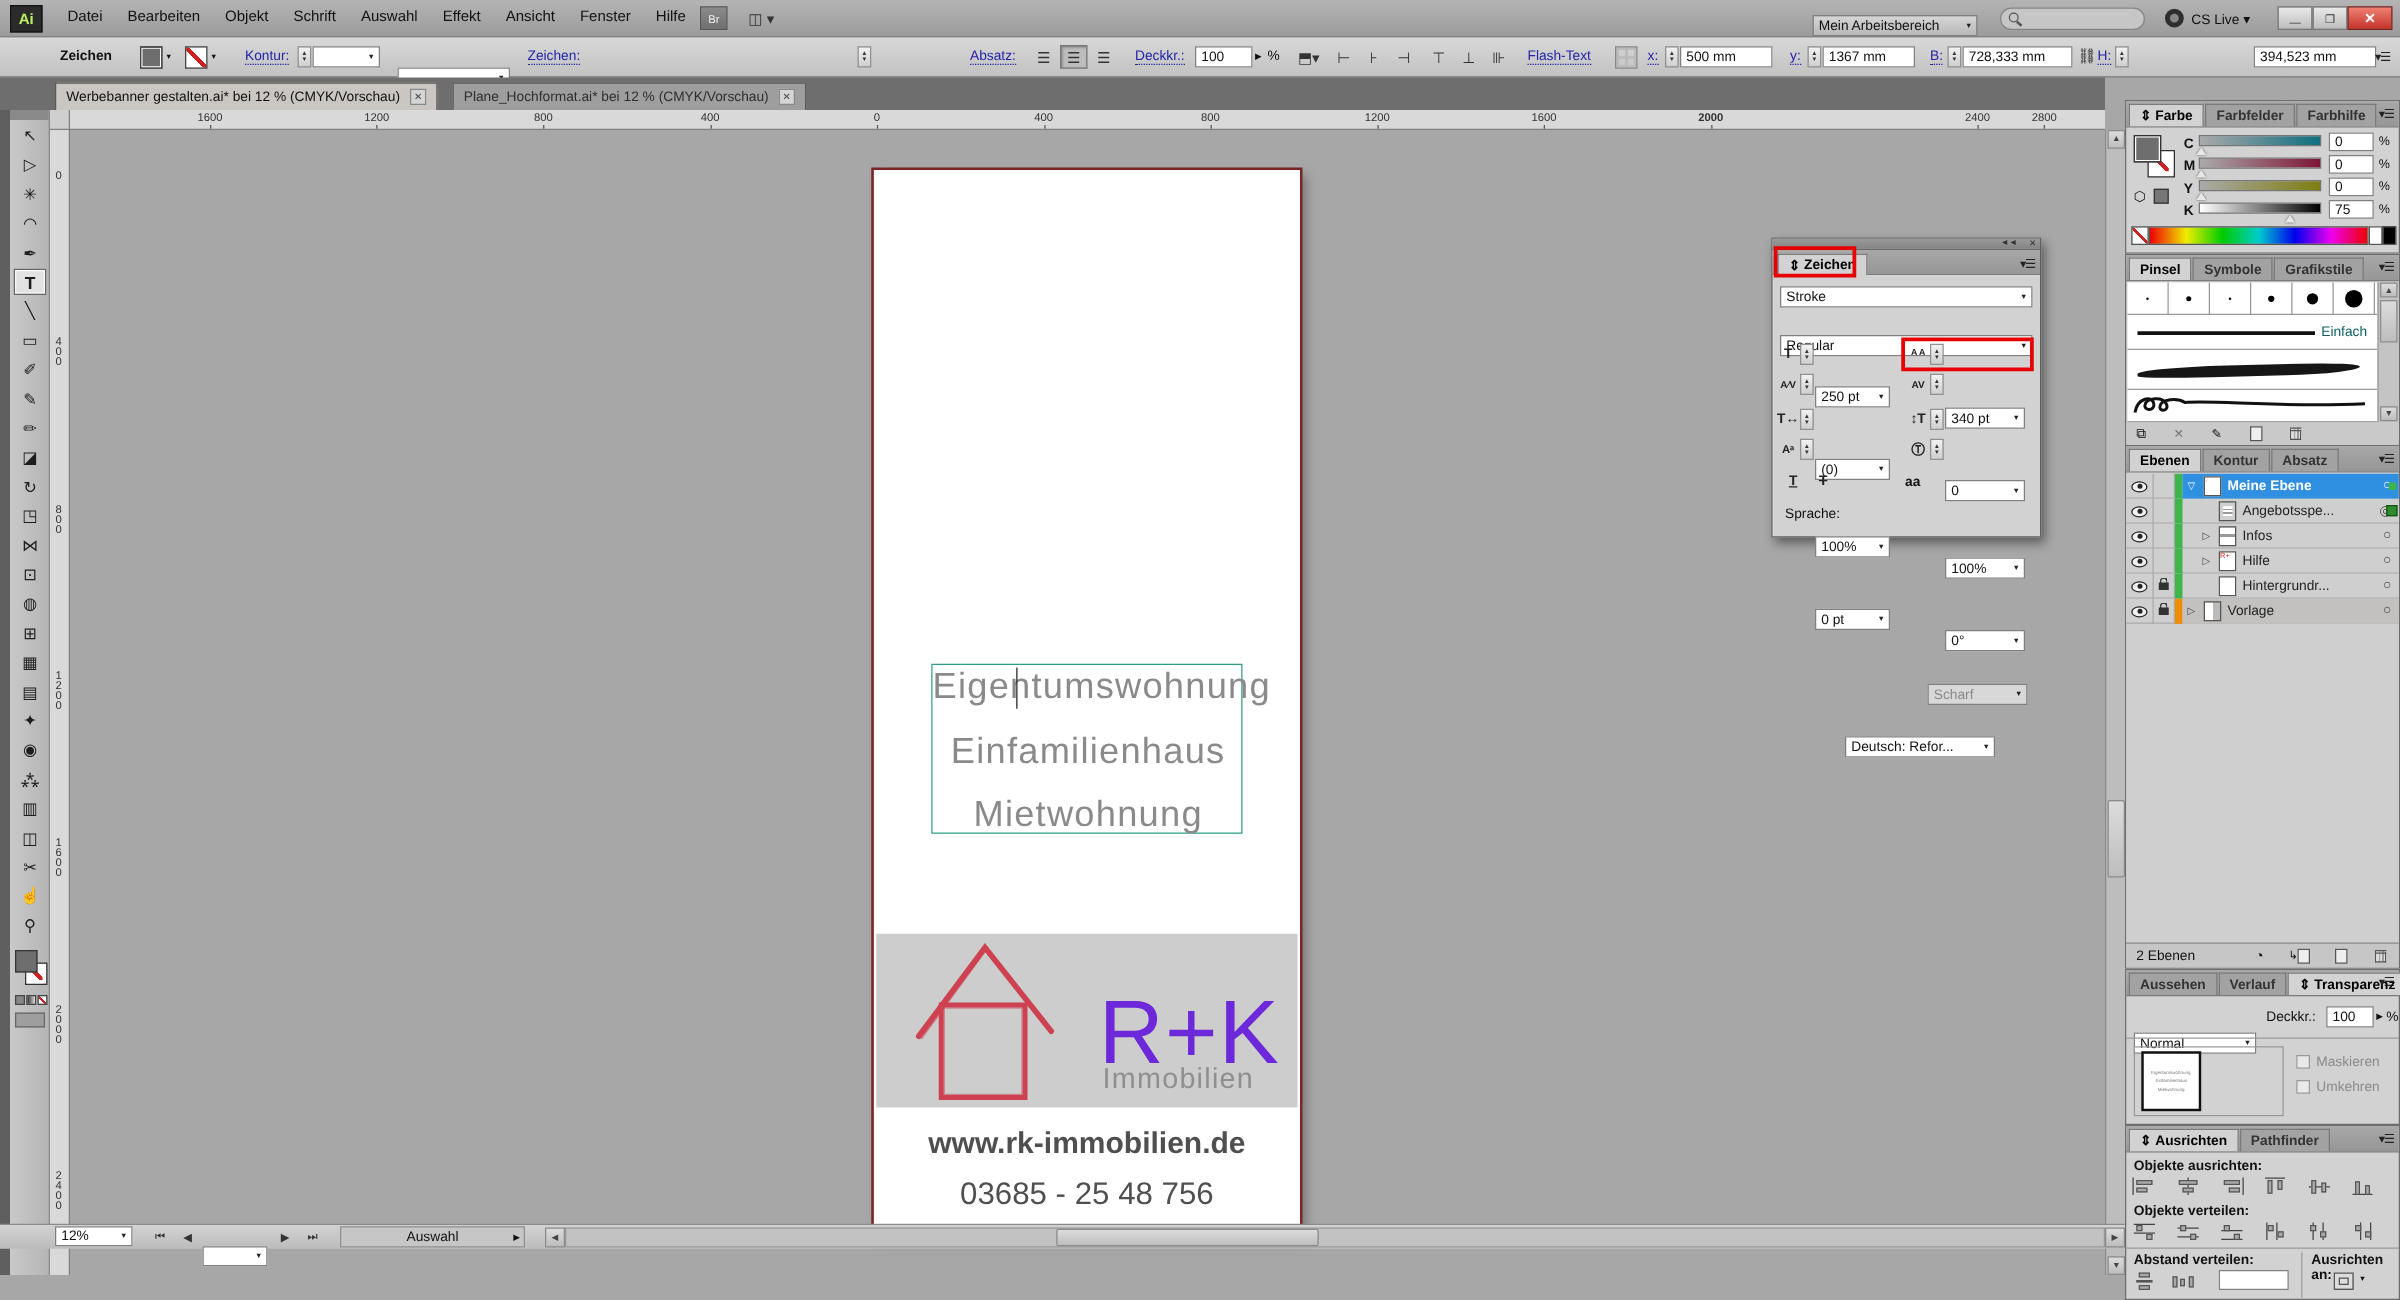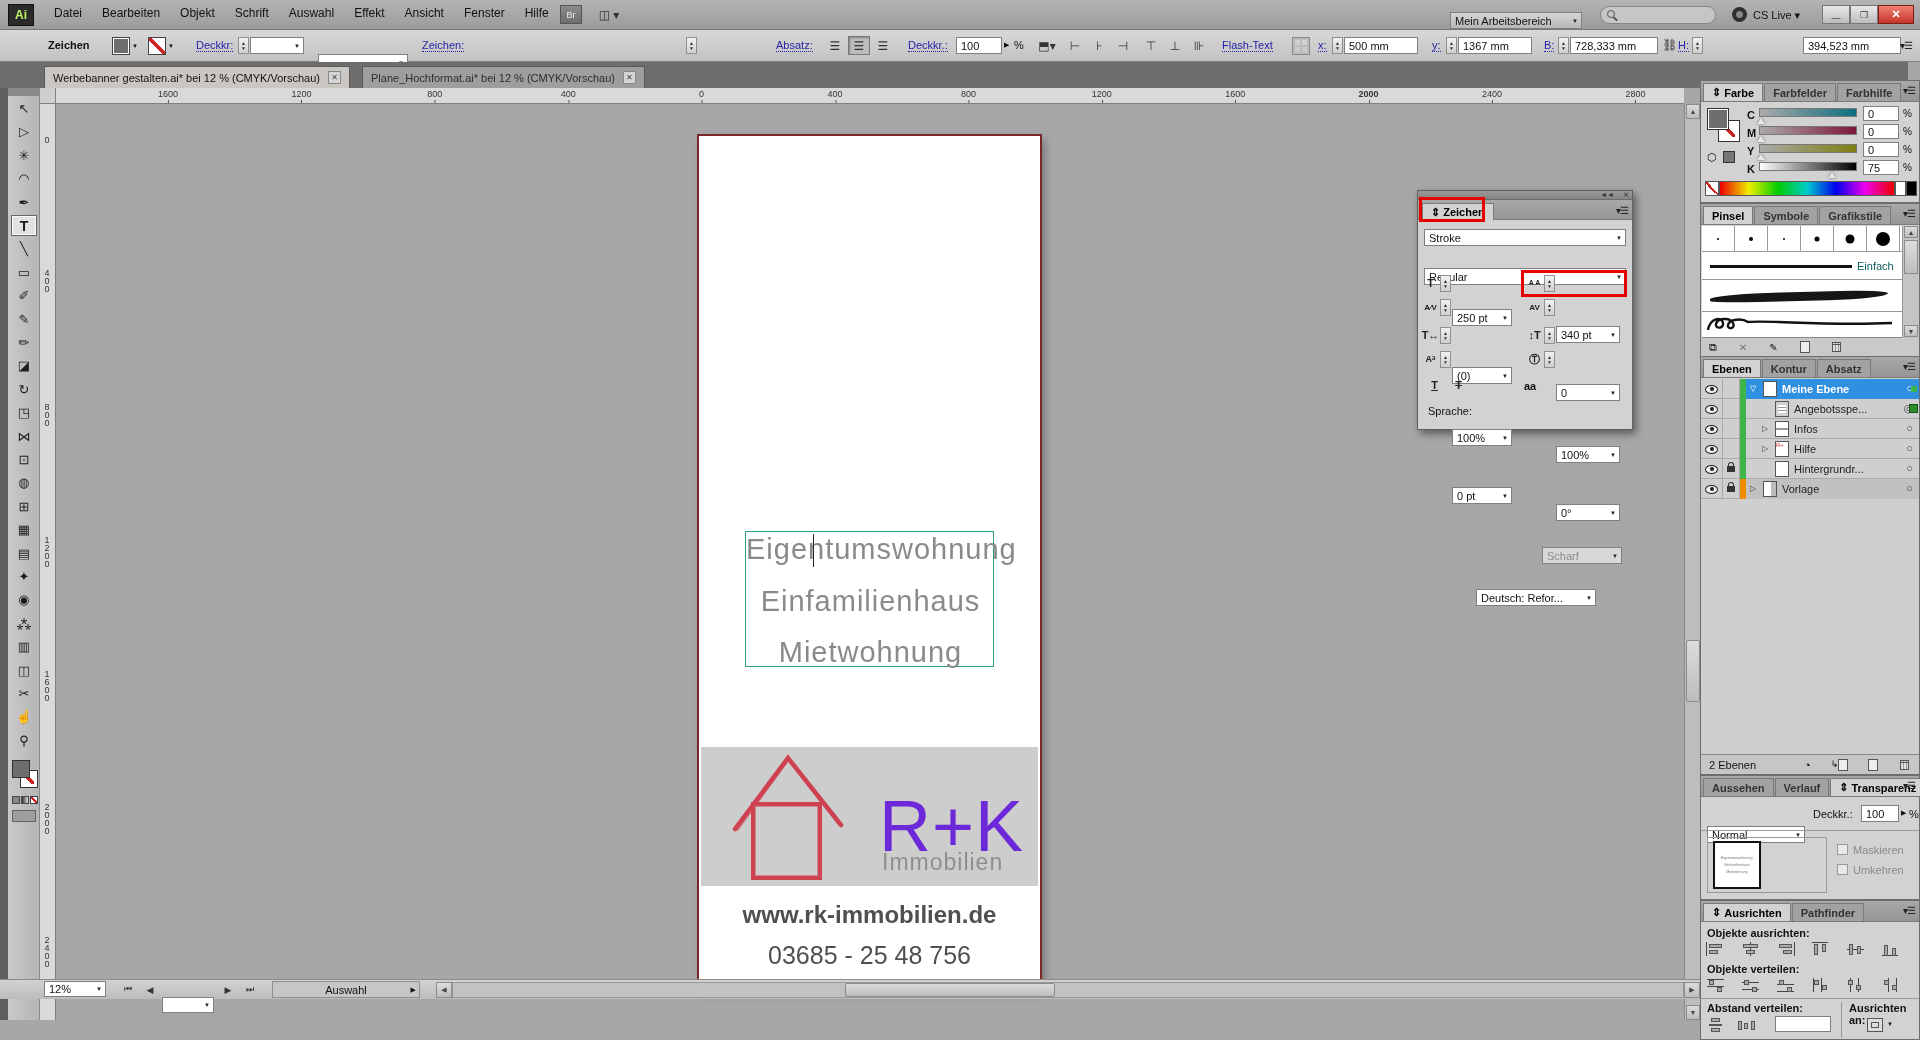--- a/index.html
+++ b/index.html
@@ -11,21 +11,21 @@
 .mi{padding:4px 10px;font-size:12px;color:#111;cursor:pointer}
 #controlbar{left:0;top:30px;width:1920px;height:32px;background:linear-gradient(#d8d8d8,#c2c2c2);border-bottom:1px solid #7d7d7d}
 .cl{font-size:11px;color:#111}
 .bluelbl{color:#2424a8;border-bottom:1px dotted #2424a8;cursor:pointer}
 .inbox{background:#fff;border:1px solid #808080;font-size:11px;display:flex;align-items:center;padding:0 4px;height:17px}
 .ddv{background:#fff;border:1px solid #808080;font-size:11px;display:flex;align-items:center;padding:0 16px 0 4px;height:17px;position:relative;cursor:pointer}
 .ddv::after{content:"▼";position:absolute;right:3px;top:50%;transform:translateY(-50%);font-size:6px;color:#222}
 .spin{width:11px;height:17px;display:flex;flex-direction:column;align-items:center;justify-content:center;background:linear-gradient(#f2f2f2,#cfcfcf);border:1px solid #909090;font-size:5px;line-height:5px;color:#333;cursor:pointer}
 .icobtn{height:19px;display:flex;align-items:center;justify-content:center;border:1px solid transparent;color:#333;font-size:12px;cursor:pointer}
 .icobtn.pressed{border-color:#777;background:#bdbdbd;box-shadow:inset 1px 1px 2px rgba(0,0,0,.3)}
-#tabbar{left:0;top:62px;width:1908px;height:26px;background:#6e6e6e}
+#tabbar{left:0;top:62px;width:1684px;height:26px;background:#6e6e6e}
 .dtab{position:absolute;top:4px;height:22px;display:flex;align-items:center;padding:0 8px;font-size:11px;border:1px solid #5a5a5a;border-bottom:none;cursor:pointer}
 .dtab .x{margin-left:8px;width:13px;height:13px;border:1px solid #888;font-size:8px;display:flex;align-items:center;justify-content:center;color:#444;background:#d5d5d5}
 
 #hruler{left:56px;top:88px;width:1628px;height:16px;background:#d9d9d9;border-bottom:1px solid #808080;overflow:hidden}
 .hrl{position:absolute;top:1px;transform:translateX(-50%);font-size:9px;color:#333}
 .hrl::after{content:"";position:absolute;left:50%;top:11px;width:1px;height:6px;background:#555}
 #vruler{left:40px;top:104px;width:16px;height:916px;background:#d9d9d9;border-right:1px solid #808080;overflow:hidden}
 .vrl{position:absolute;left:1px;width:12px;font-size:9px;line-height:8px;color:#333;text-align:center;white-space:pre-line}
 #rulercorner{left:40px;top:88px;width:16px;height:16px;background:#cfcfcf;border-right:1px solid #808080;border-bottom:1px solid #808080}
 
@@ -94,21 +94,21 @@
     <div class="ab" style="left:1850px;top:5px;width:28px;height:19px;background:linear-gradient(#e9e9e9,#bdbdbd);border:1px solid #777;display:flex;align-items:center;justify-content:center;font-size:9px;color:#333">❐</div>
     <div class="ab" style="left:1878px;top:5px;width:36px;height:19px;background:linear-gradient(#ef8173,#c4332a);border:1px solid #7c1d16;display:flex;align-items:center;justify-content:center;color:#fff;font-weight:bold;font-size:11px">✕</div>
   </div>
 
   <div class="ab" id="controlbar">
     <span class="ab cl" style="left:48px;top:9px;font-weight:bold">Zeichen</span>
     <span class="ab" style="left:112px;top:7px;width:18px;height:18px;background:#6e6e6e;border:1px solid #444;box-shadow:0 0 0 1px #fff inset"></span>
     <span class="ab" style="left:132px;top:13px;font-size:6px">▼</span>
     <span class="ab" style="left:148px;top:7px;width:18px;height:18px;background:linear-gradient(45deg,#fff 43%,#c22 43%,#c22 57%,#fff 57%);border:1px solid #444"></span>
     <span class="ab" style="left:168px;top:13px;font-size:6px">▼</span>
-    <span class="ab cl bluelbl" style="left:196px;top:9px">Deckkr:</span>
+    <span class="ab cl bluelbl" style="left:196px;top:9px">Kontur:</span>
     <span class="ab spin" style="left:238px;top:7px">
         <span>▲</span>
         <span>▼</span>
       </span>
     <span class="ab ddv" style="left:250px;top:7px;width:54px"></span>
     <span class="ab ddv" style="left:318px;top:7px;width:90px"></span>
     <span class="ab cl bluelbl" style="left:422px;top:9px">Zeichen:</span>
     <span class="ab ddv" style="left:466px;top:7px;width:112px">
         <span>Stroke</span>
       </span>
@@ -193,21 +193,21 @@
       <div class="hrl" style="left: 112px;">1600</div>
       <div class="hrl" style="left: 245.4px;">1200</div>
       <div class="hrl" style="left: 378.8px;">800</div>
       <div class="hrl" style="left: 512.2px;">400</div>
       <div class="hrl" style="left: 645.6px;">0</div>
       <div class="hrl" style="left: 779px;">400</div>
       <div class="hrl" style="left: 912.4px;">800</div>
       <div class="hrl" style="left: 1045.8px;">1200</div>
       <div class="hrl" style="left: 1179.2px;">1600</div>
       <div class="hrl" style="left: 1312.6px; font-weight: bold;">2000</div>
-      <div class="hrl" style="left: 1436px;">2400</div>
+      <div class="hrl" style="left: 1526px;">2400</div>
       <div class="hrl" style="left: 1579.4px;">2800</div>
     </div>
   <div class="ab" id="vruler">
       <div class="vrl" style="top: 32px;">0</div>
       <div class="vrl" style="top: 165.4px;">4
 0
 0</div>
       <div class="vrl" style="top: 298.8px;">8
 0
 0</div>

